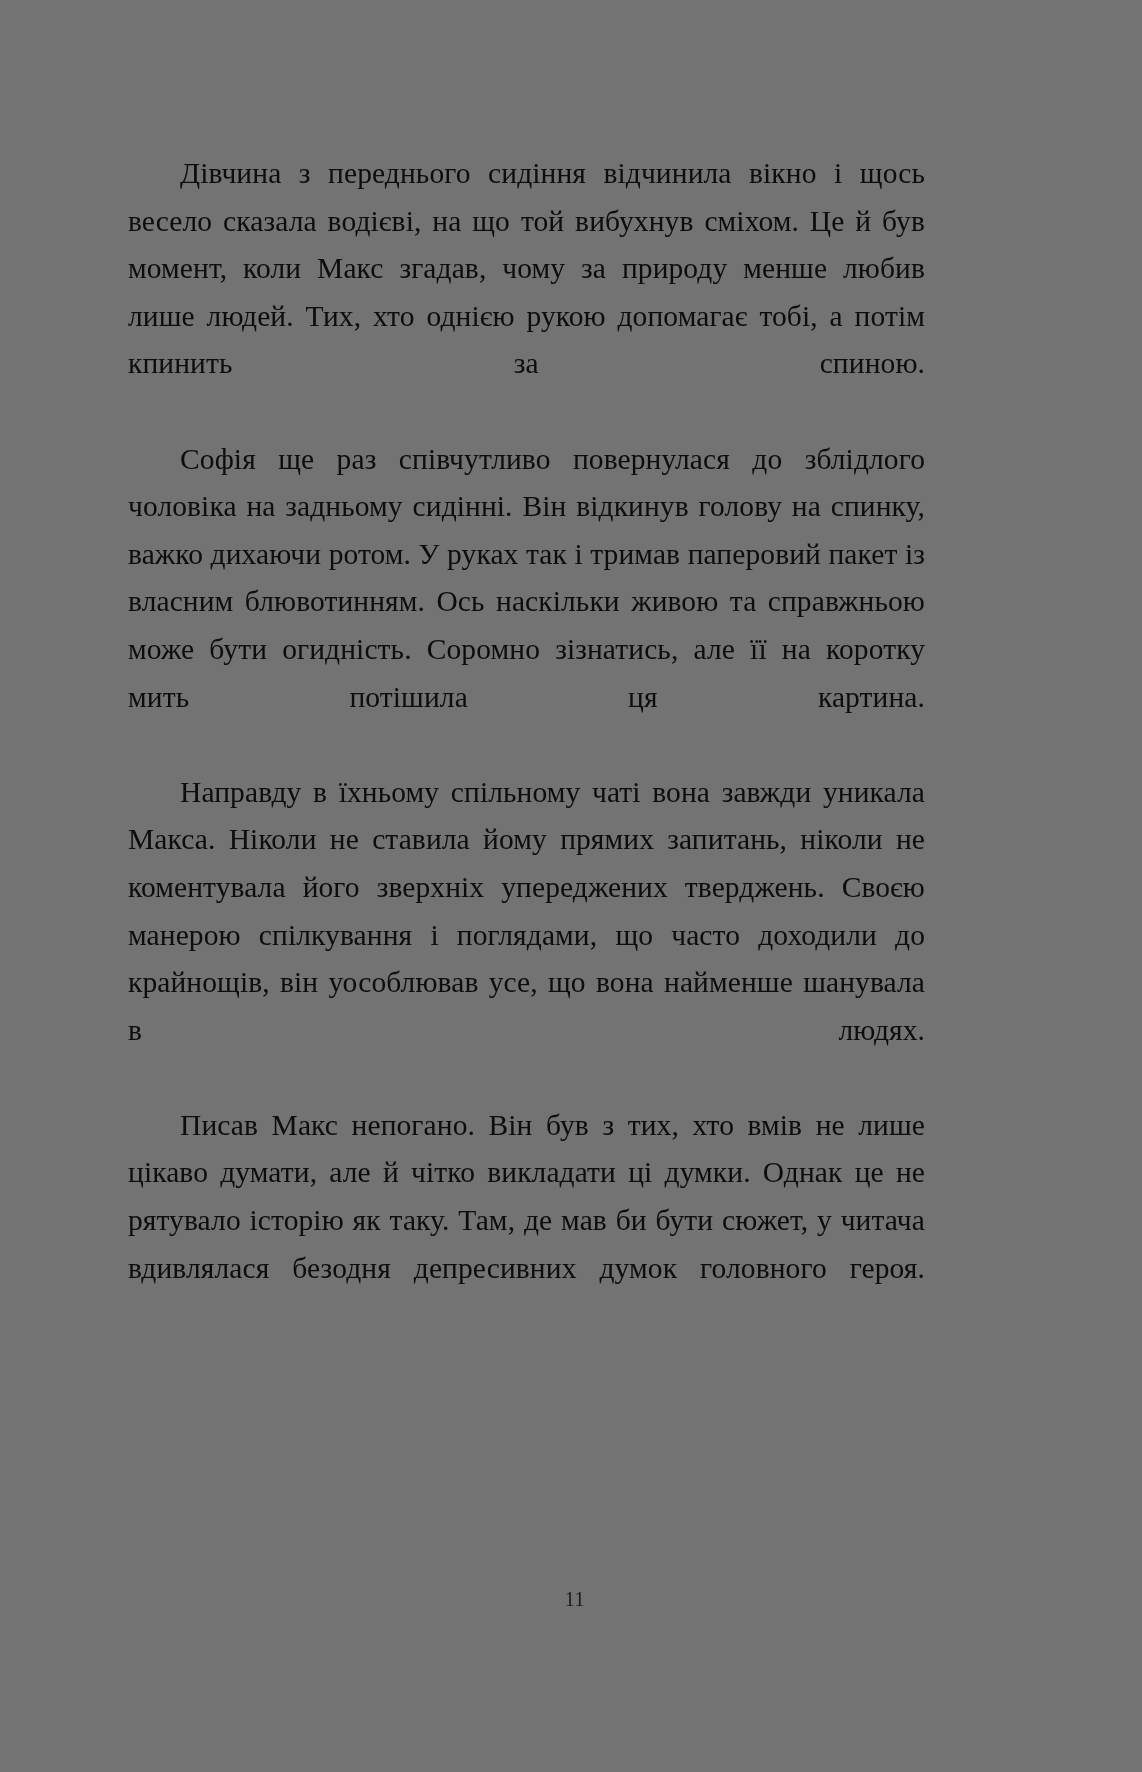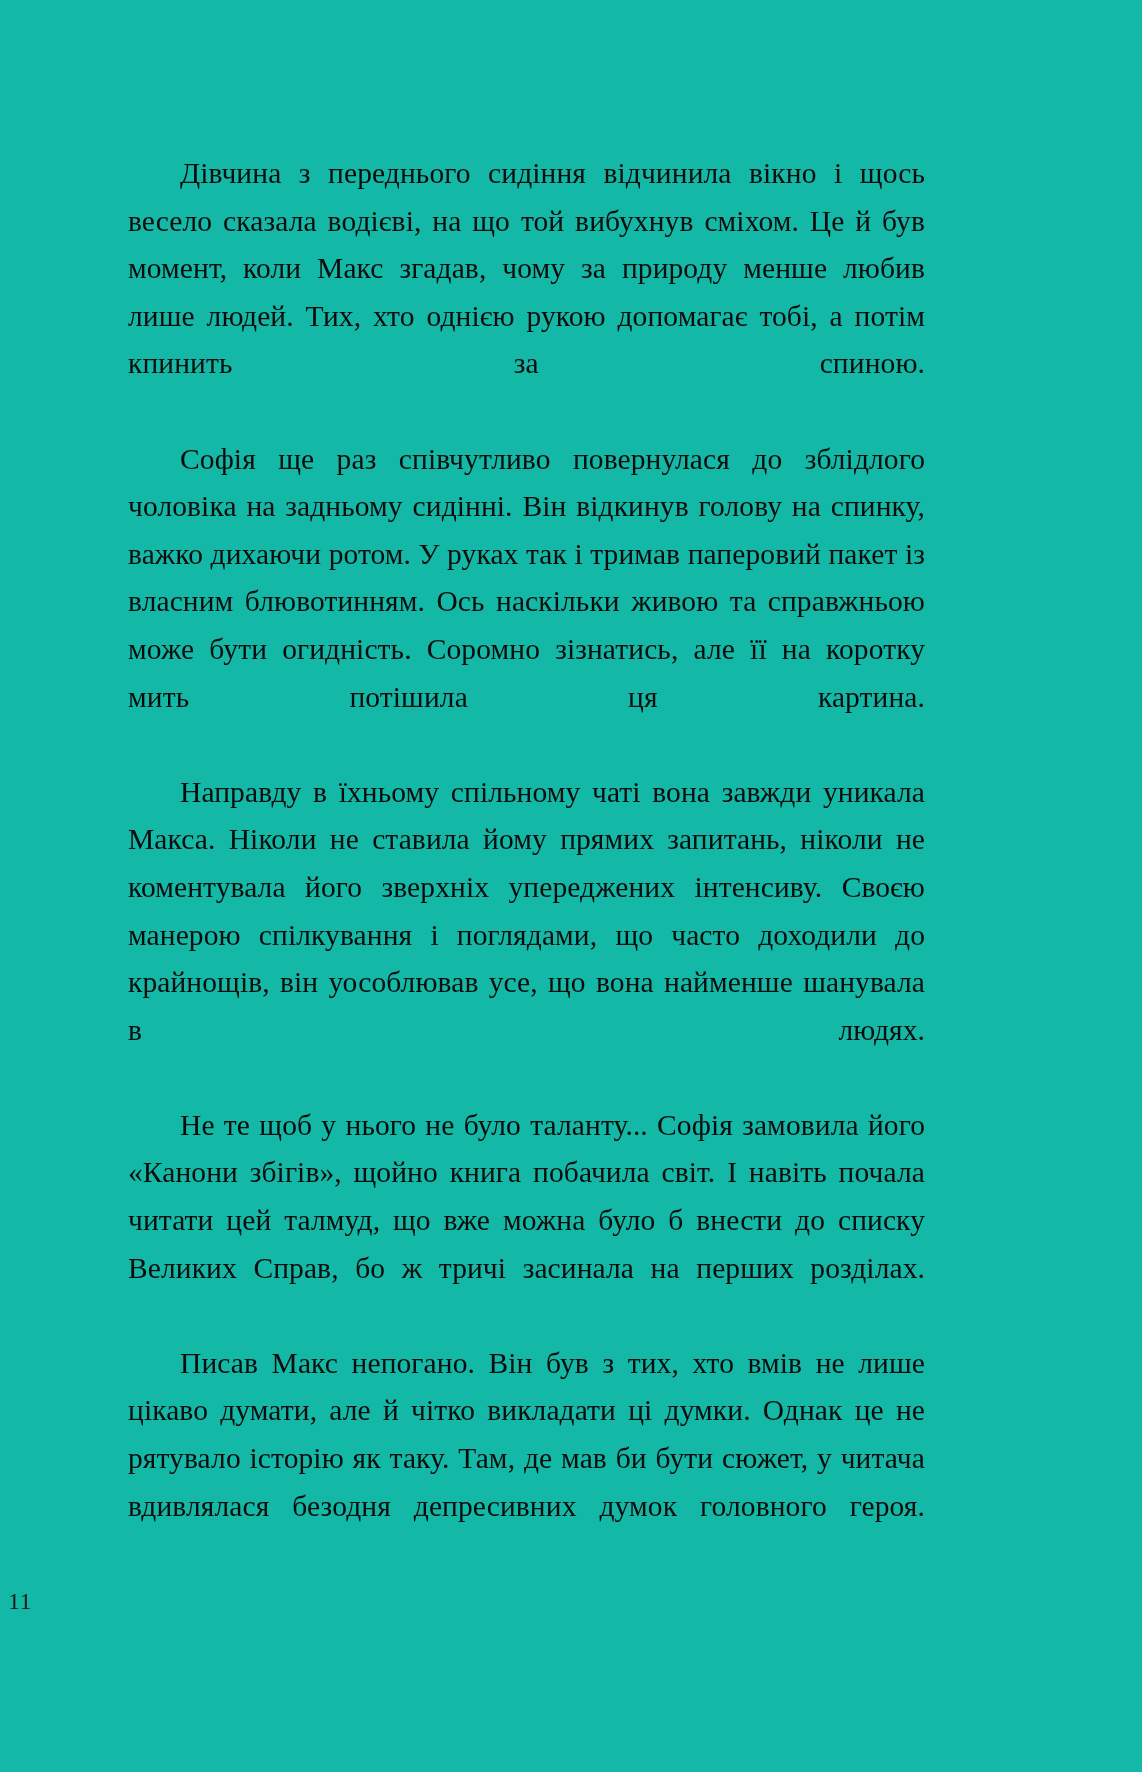--- a/index.html
+++ b/index.html
@@ -7,21 +7,21 @@
     margin: 0;
     padding: 0;
     background: #ffffff;
   }
 
   .page {
     position: relative;
     width: 1142px;
     height: 1772px;
     margin: 0 auto;
-    background: #14b8a6;
+    background: #737373;
     overflow: hidden;
     box-sizing: border-box;
   }
 
   .text-column {
     position: absolute;
     left: 128px;
     top: 150px;
     width: 797px;
   }
@@ -46,35 +46,35 @@
     content: "";
     display: inline-block;
     width: 100%;
   }
 
   .page-folio {
     position: absolute;
     left: 8px;
     right: 0;
     top: 1588px;
+    text-align: center;
     font-family: "Liberation Serif", "DejaVu Serif", serif;
-    font-size: 24px;
+    font-size: 20px;
     color: #1a1a1a;
     letter-spacing: 0.5px;
   }
 </style>
 </head>
 <body>
 
 <div class="page">
 
   <div class="text-column">
     <p class="para">Дівчина з переднього сидіння відчинила вікно і щось весело сказала водієві, на що той вибухнув сміхом. Це й був момент, коли Макс згадав, чому за природу менше любив лише людей. Тих, хто однією рукою допомагає тобі, а потім кпинить за спиною.</p>
     <p class="para">Софія ще раз співчутливо повернулася до зблідлого чоловіка на задньому сидінні. Він відкинув голову на спинку, важко дихаючи ротом. У руках так і тримав паперовий пакет із власним блювотинням. Ось наскільки живою та справжньою може бути огидність. Соромно зізнатись, але її на коротку мить потішила ця картина.</p>
-    <p class="para">Направду в їхньому спільному чаті вона завжди уникала Макса. Ніколи не ставила йому прямих запитань, ніколи не коментувала його зверхніх упереджених інтенсиву. Своєю манерою спілкування і поглядами, що часто доходили до крайнощів, він уособлював усе, що вона найменше шанувала в людях.</p>
-    <p class="para">Не те щоб у нього не було таланту... Софія замовила його «Канони збігів», щойно книга побачила світ. І навіть почала читати цей талмуд, що вже можна було б внести до списку Великих Справ, бо ж тричі засинала на перших розділах.</p>
+    <p class="para">Направду в їхньому спільному чаті вона завжди уникала Макса. Ніколи не ставила йому прямих запитань, ніколи не коментувала його зверхніх упереджених тверджень. Своєю манерою спілкування і поглядами, що часто доходили до крайнощів, він уособлював усе, що вона найменше шанувала в людях.</p>
     <p class="para">Писав Макс непогано. Він був з тих, хто вмів не лише цікаво думати, але й чітко викладати ці думки. Однак це не рятувало історію як таку. Там, де мав би бути сюжет, у читача вдивлялася безодня депресивних думок головного героя.</p>
 
   </div>
 
   <div class="page-folio">11</div>
 
 </div>
 
 </body></html>

